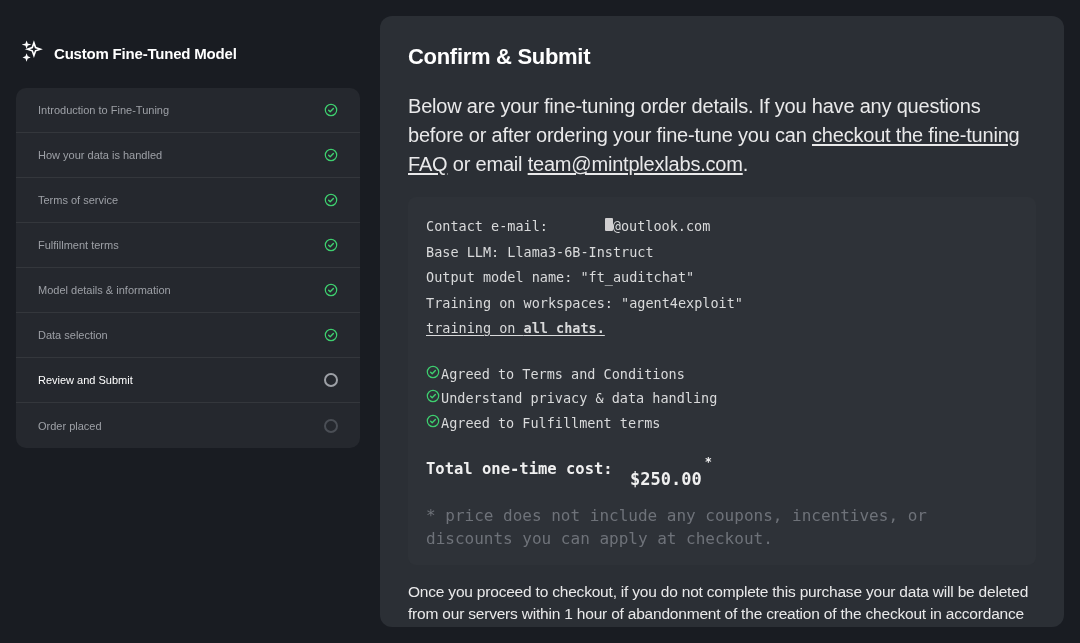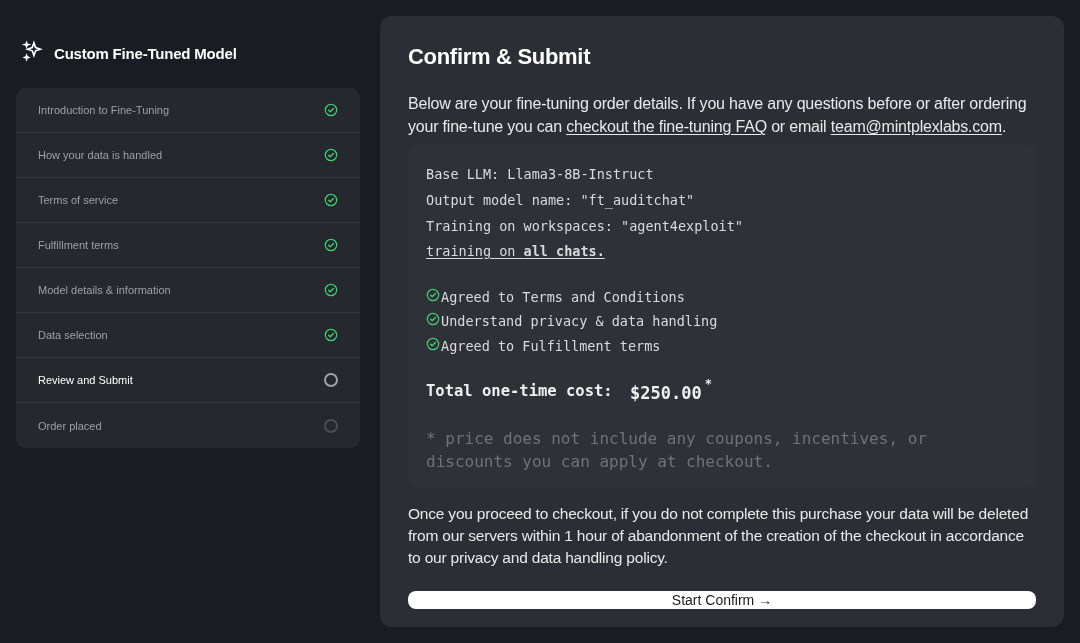--- a/index.html
+++ b/index.html
@@ -99,24 +99,24 @@
     justify-content: space-between;
   }
   .main h1 {
     margin: 0 0 22px 0;
     font-size: 22px;
     font-weight: 700;
     color: var(--white);
     letter-spacing: -0.3px;
   }
   .intro {
-    font-size: 16px;
+    font-size: 20px;
     line-height: 1.45;
     color: var(--text);
-    margin-bottom: 7px;
+    margin-bottom: 18px;
     letter-spacing: -0.2px;
   }
   .intro a {
     color: var(--text);
     text-decoration: underline;
     text-underline-offset: 2px;
   }
 
   .summary-box {
     background: #2e3238;
@@ -151,21 +151,21 @@
     font-weight: 700;
     font-size: 15.5px;
     color: #f0f0f0;
     display: flex;
     align-items: flex-start;
     gap: 4px;
   }
   .total-line .price {
     font-size: 17px;
     position: relative;
-    top: 1px;
+    top: 9px;
   }
   .total-line .asterisk {
     font-size: 12px;
     vertical-align: super;
     position: relative;
     top: -4px;
     left: -1px;
   }
   .footnote {
     margin-top: 22px;
@@ -290,21 +290,22 @@
   </aside>
 
   <main class="main">
     <h1>Confirm &amp; Submit</h1>
 
     <div class="intro">
       <span>Below are your fine-tuning order details. If you have any questions before or after ordering your fine-tune you can </span><a href="#">checkout the fine-tuning FAQ</a><span> or email </span><a href="#">team@mintplexlabs.com</a><span>.</span>
     </div>
 
     <div class="summary-box">
-      <div class="line"><span>Base LLM:</span> <span>Llama3-8B-Instruct</span></div>
+      <div class="line"><span>Contact e-mail:</span>       <span class="censor"></span><span>@outlook.com</span></div>
+      <div class="line"><span>Base LLM:</span> <span>Llama3-6B-Instruct</span></div>
       <div class="line"><span>Output model name:</span> <span>"ft_auditchat"</span></div>
       <div class="line"><span>Training on workspaces:</span> <span>"agent4exploit"</span></div>
       <div class="line"><span class="underline">training on </span><span class="underline-bold">all chats.</span></div>
 
       <div class="agree-block">
         <div class="agree">
           <span><svg viewBox="0 0 16 16">
                 <circle cx="8" cy="8" r="6.5" fill="none" stroke="#3ecf6f" stroke-width="1.4"></circle>
                 <path d="M5.3 8.2 L7.1 10 L10.7 6.2" fill="none" stroke="#3ecf6f" stroke-width="1.6" stroke-linecap="round" stroke-linejoin="round"></path>
               </svg></span>

